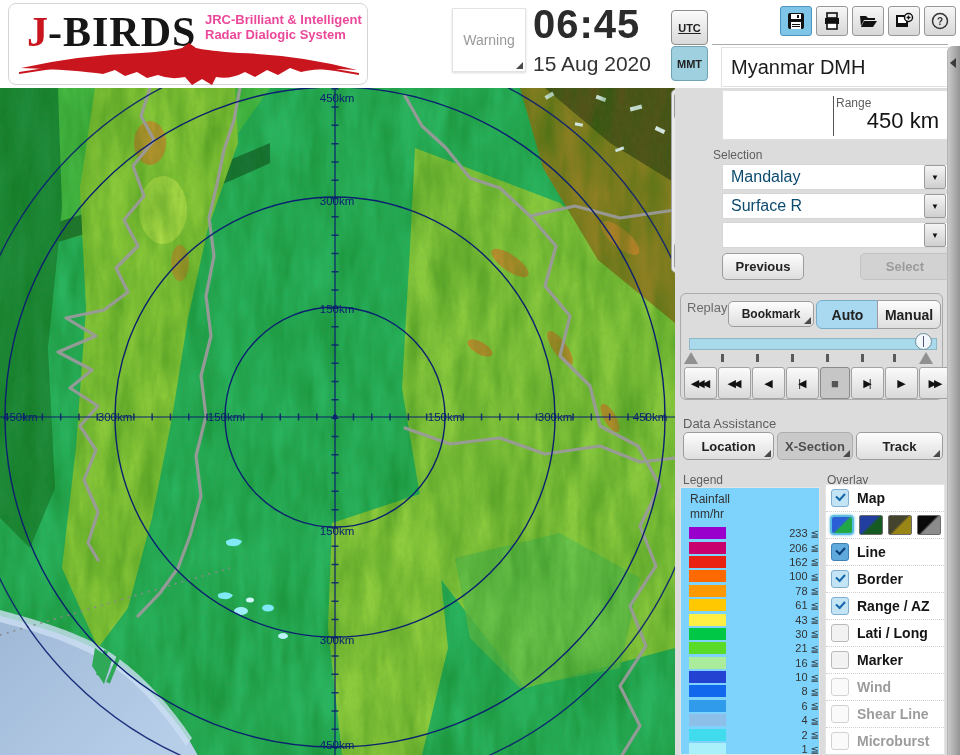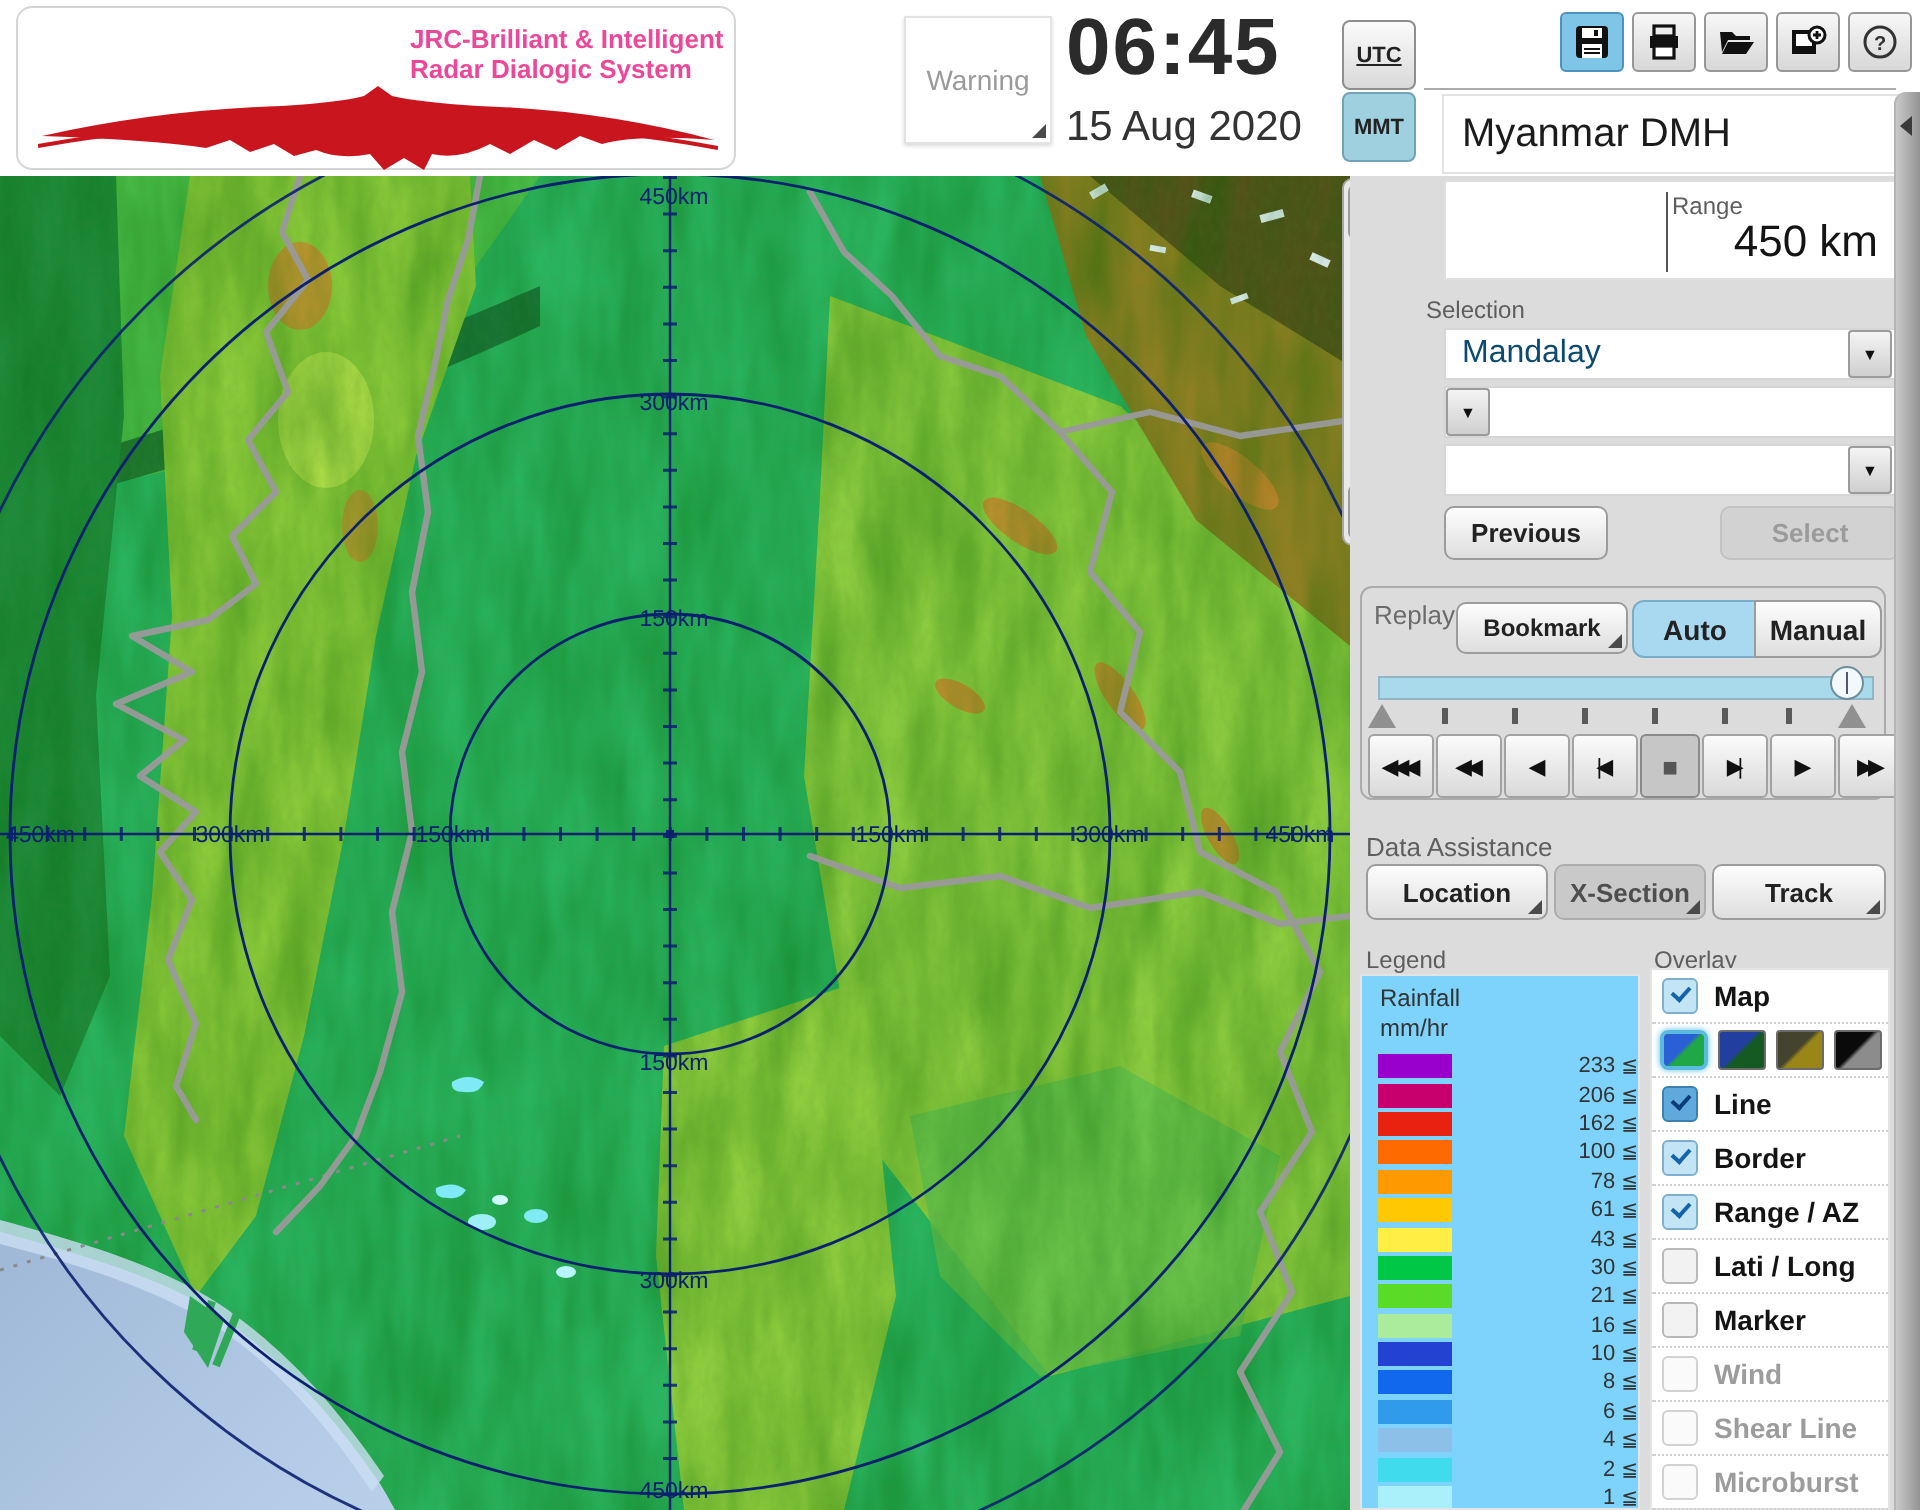--- a/index.html
+++ b/index.html
@@ -117,20 +117,21 @@
   .map-sw{width:24px;height:20px;border:1px solid #6B6B6B;border-radius:2px;box-sizing:border-box;}
   .map-sw.selected{border:2px solid #59BBDF;box-shadow:0 0 3px #59BBDF;border-radius:4px;}
 
   svg text{font-family:"Liberation Sans",sans-serif;}
 </style>
 </head>
 <body>
 
 <div class="abs header">
   <div class="abs logo-box">
+    <div class="logo-row"><span class="logo-j">J</span><span class="logo-birds">-BIRDS</span></div>
     <div class="tagline">
       <div>JRC-Brilliant &amp; Intelligent</div>
       <div>Radar Dialogic System</div>
     </div>
     <svg class="eagle" viewBox="0 0 340 44">
       <path d="M0,31 Q80,17 168,20 Q258,17 340,32" fill="none" stroke="#C9151E" stroke-width="2"></path>
       <path d="M2,26 Q60,13 122,11 Q152,9 163,6 L170,1 L177,6 Q190,9 220,11 Q282,13 338,28
                Q300,25 282,30 L271,26 L259,33 L248,28 L236,35 L226,30 Q211,38 197,35
                L193,43 L183,37 L173,43 L166,35 Q151,38 139,33 L128,36 L118,30 L106,34 L96,28 L84,32 Q58,28 2,26 Z" fill="#C9151E"></path>
     </svg>
@@ -337,20 +338,21 @@
     <div class="range-value">450 km</div>
   </div>
 
   <div class="abs sec-label sel-label">Selection</div>
 
   <div class="abs field f1">
     <div class="field-text">Mandalay</div>
     <div class="dd-btn">▼</div>
   </div>
   <div class="abs field f2">
+    <div class="field-text">Surface R</div>
     <div class="dd-btn">▼</div>
   </div>
   <div class="abs field f3">
     <div class="field-text"></div>
     <div class="dd-btn">▼</div>
   </div>
 
   <div class="abs btn prev-btn">
       <span>Previous</span>
     </div>

